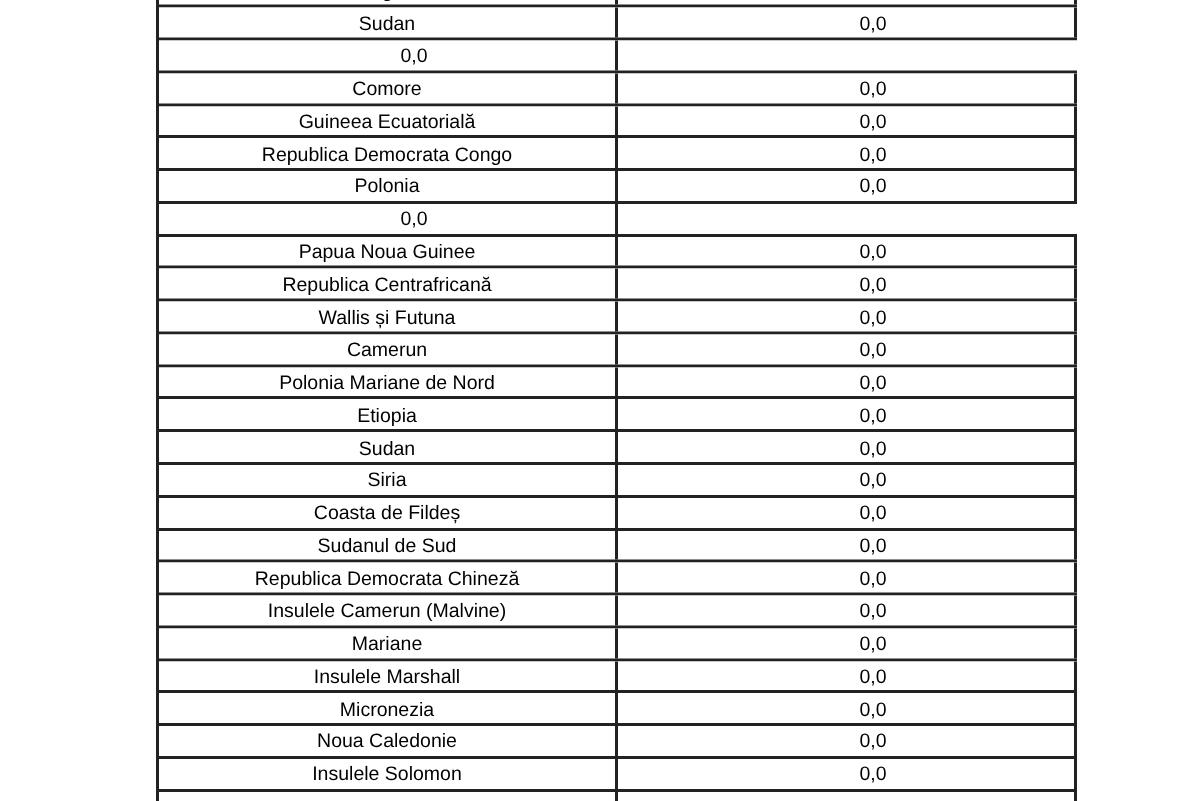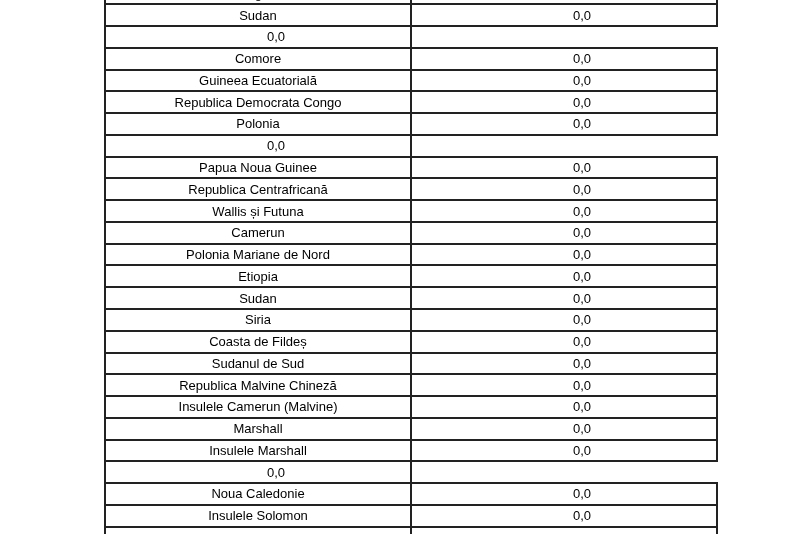--- a/index.html
+++ b/index.html
@@ -138,40 +138,41 @@
     <div class="cell name">Coasta de Fildeș</div>
     <div class="cell value">0,0</div>
   </div>
 
   <div class="row">
     <div class="cell name">Sudanul de Sud</div>
     <div class="cell value">0,0</div>
   </div>
 
   <div class="row">
-    <div class="cell name">Republica Malvine Chineză</div>
+    <div class="cell name">Republica Democrata Chineză</div>
     <div class="cell value">0,0</div>
   </div>
 
   <div class="row">
     <div class="cell name">Insulele Camerun (Malvine)</div>
     <div class="cell value">0,0</div>
   </div>
 
   <div class="row">
-    <div class="cell name">Marshall</div>
+    <div class="cell name">Mariane</div>
     <div class="cell value">0,0</div>
   </div>
 
   <div class="row">
     <div class="cell name">Insulele Marshall</div>
     <div class="cell value">0,0</div>
   </div>
 
   <div class="row">
+    <div class="cell name">Micronezia</div>
     <div class="cell value">0,0</div>
   </div>
 
   <div class="row">
     <div class="cell name">Noua Caledonie</div>
     <div class="cell value">0,0</div>
   </div>
 
   <div class="row">
     <div class="cell name">Insulele Solomon</div>

